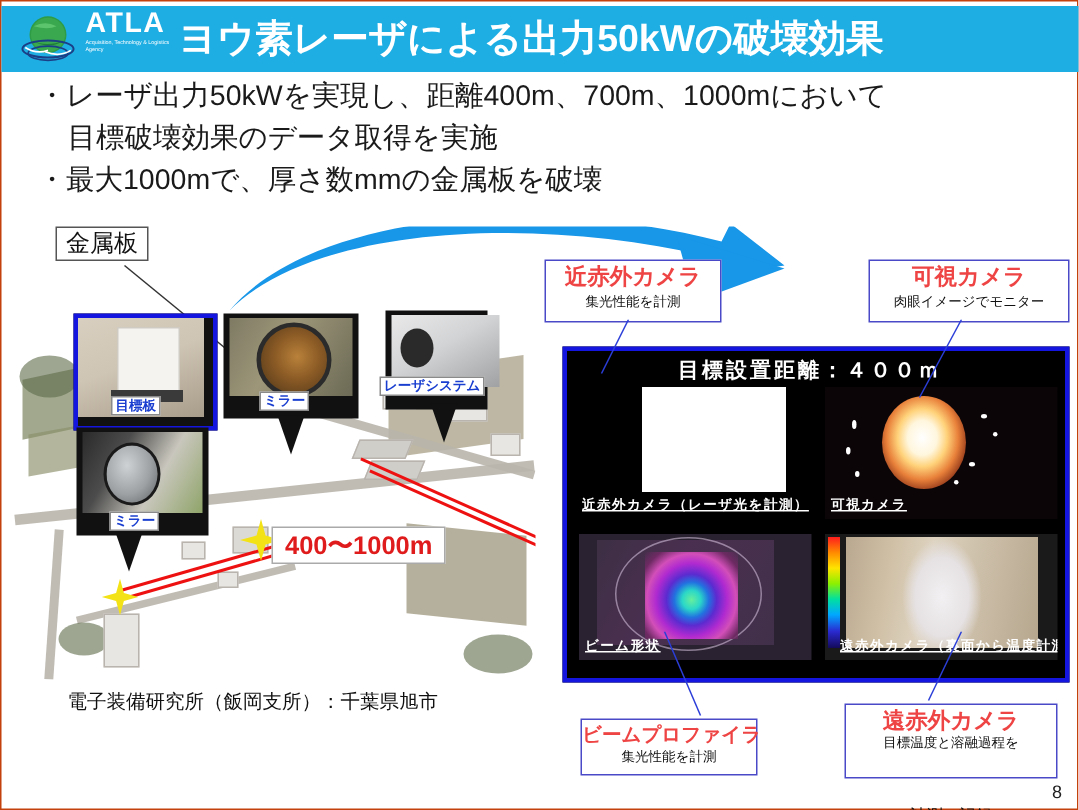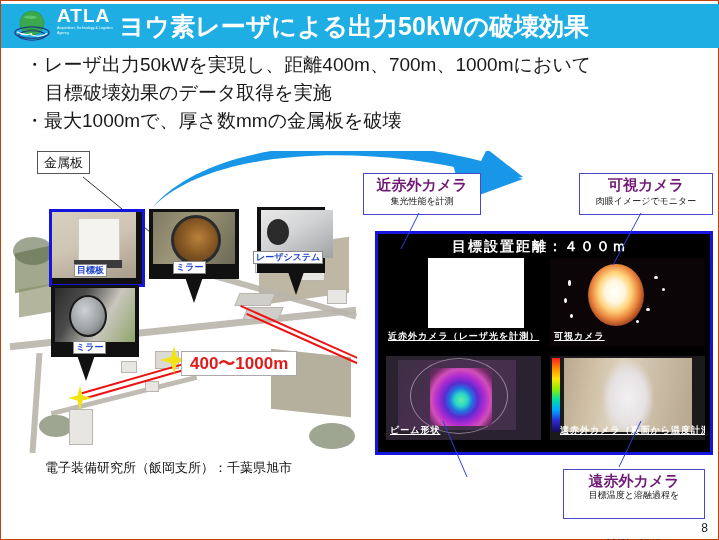--- a/index.html
+++ b/index.html
@@ -42,21 +42,21 @@
   .bldg{position:absolute;background:#e8e6e2;border:1px solid #b9b4ad;}
 
   
   .inset{position:absolute;background:#111;}
   .inset-img{position:absolute;}
   .inset-cap{position:absolute;background:#ffffff;border:1px solid #8a8a8a;color:#1a3fd0;
     font-size:9px;line-height:11px;padding:0 2px;white-space:nowrap;font-weight:bold;}
   .tail{position:absolute;width:0;height:0;border-left:9px solid transparent;border-right:9px solid transparent;border-top:26px solid #111;}
 
   .metal-label{position:absolute;left:36px;top:150px;background:#ffffff;border:1px solid #555;
-    color:#111;font-size:13px;line-height:17px;padding:2px 6px;white-space:nowrap;}
+    color:#111;font-size:16px;line-height:17px;padding:2px 6px;white-space:nowrap;}
   .dist-label{position:absolute;left:180px;top:350px;background:#ffffff;border:1px solid #aaa;
     color:#e01b1b;font-size:17px;font-weight:bold;line-height:21px;padding:1px 8px;white-space:nowrap;}
   .site-cap{position:absolute;left:44px;top:458px;color:#111;font-size:13px;white-space:nowrap;}
 
   
   .arrow-svg{position:absolute;left:150px;top:150px;}
 
   
   .panel{position:absolute;left:374px;top:230px;width:338px;height:224px;background:#000;border:3px solid #1515e0;box-sizing:border-box;}
   .panel-title{position:absolute;left:70px;top:3px;color:#fff;font-size:14px;font-weight:bold;letter-spacing:2px;white-space:nowrap;background:#000;padding:1px 4px;}
@@ -77,21 +77,21 @@
   .fir{left:172px;top:122px;width:155px;height:84px;background:#1a1a1a;}
   .fir-img{position:absolute;left:14px;top:2px;width:128px;height:74px;
     background:
       radial-gradient(ellipse 34px 50px at 64px 40px,#f2f0f2 0%,#e6e2e4 52%,rgba(230,226,228,0) 78%),
       linear-gradient(100deg,#b9a890 0%,#cdbda2 20%,#ded3c0 42%,#cfc2ac 62%,#b6a68e 100%);}
   .fir-scale{position:absolute;left:2px;top:2px;width:8px;height:74px;
     background:linear-gradient(to bottom,#ff1d1d 0%,#ff8a00 14%,#ffe400 28%,#8cf000 42%,#00e0a0 56%,#00a8ff 70%,#2a2ad0 85%,#140a5a 100%);}
 
   
   .callout{position:absolute;background:#ffffff;border:1px solid #4a4ac8;text-align:center;}
-  .co-title{color:#701a75;font-weight:bold;white-space:nowrap;}
+  .co-title{color:#ef4444;font-weight:bold;white-space:nowrap;}
   .co-sub{color:#111;white-space:nowrap;}
 
   .pagenum{position:absolute;right:10px;bottom:4px;color:#222;font-size:12px;}
 </style>
 </head>
 <body>
 
 <div class="slide">
 
   <div class="header">
@@ -246,20 +246,24 @@
   </svg>
 
   <div class="callout" style="left:578px;top:172px;width:132px;height:40px;">
     <div class="co-title" style="font-size:15px;line-height:20px;margin-top:1px;">可視カメラ</div>
     <div class="co-sub" style="font-size:9px;line-height:12px;">肉眼イメージでモニター</div>
   </div>
   <svg style="position:absolute;left:610px;top:212px;" width="50" height="60">
     <line x1="30" y1="0" x2="2" y2="52" stroke="#2b3fd8" stroke-width="1"></line>
   </svg>
 
+  <div class="callout" style="left:386px;top:478px;width:116px;height:36px;">
+    <div class="co-title" style="font-size:13px;line-height:17px;margin-top:1px;">ビームプロファイラ</div>
+    <div class="co-sub" style="font-size:9px;line-height:12px;">集光性能を計測</div>
+  </div>
   <svg style="position:absolute;left:440px;top:420px;" width="40" height="60">
     <line x1="2" y1="0" x2="26" y2="56" stroke="#2b3fd8" stroke-width="1"></line>
   </svg>
 
   <div class="callout" style="left:562px;top:468px;width:140px;height:48px;">
     <div class="co-title" style="font-size:15px;line-height:19px;margin-top:1px;">遠赤外カメラ</div>
     <div class="co-sub" style="font-size:9px;line-height:11px;">目標温度と溶融過程を</div>
     <div class="co-sub" style="font-size:11px;line-height:11px;margin-top:38px;">計測・記録</div>
   </div>
   <svg style="position:absolute;left:616px;top:420px;" width="40" height="50">

